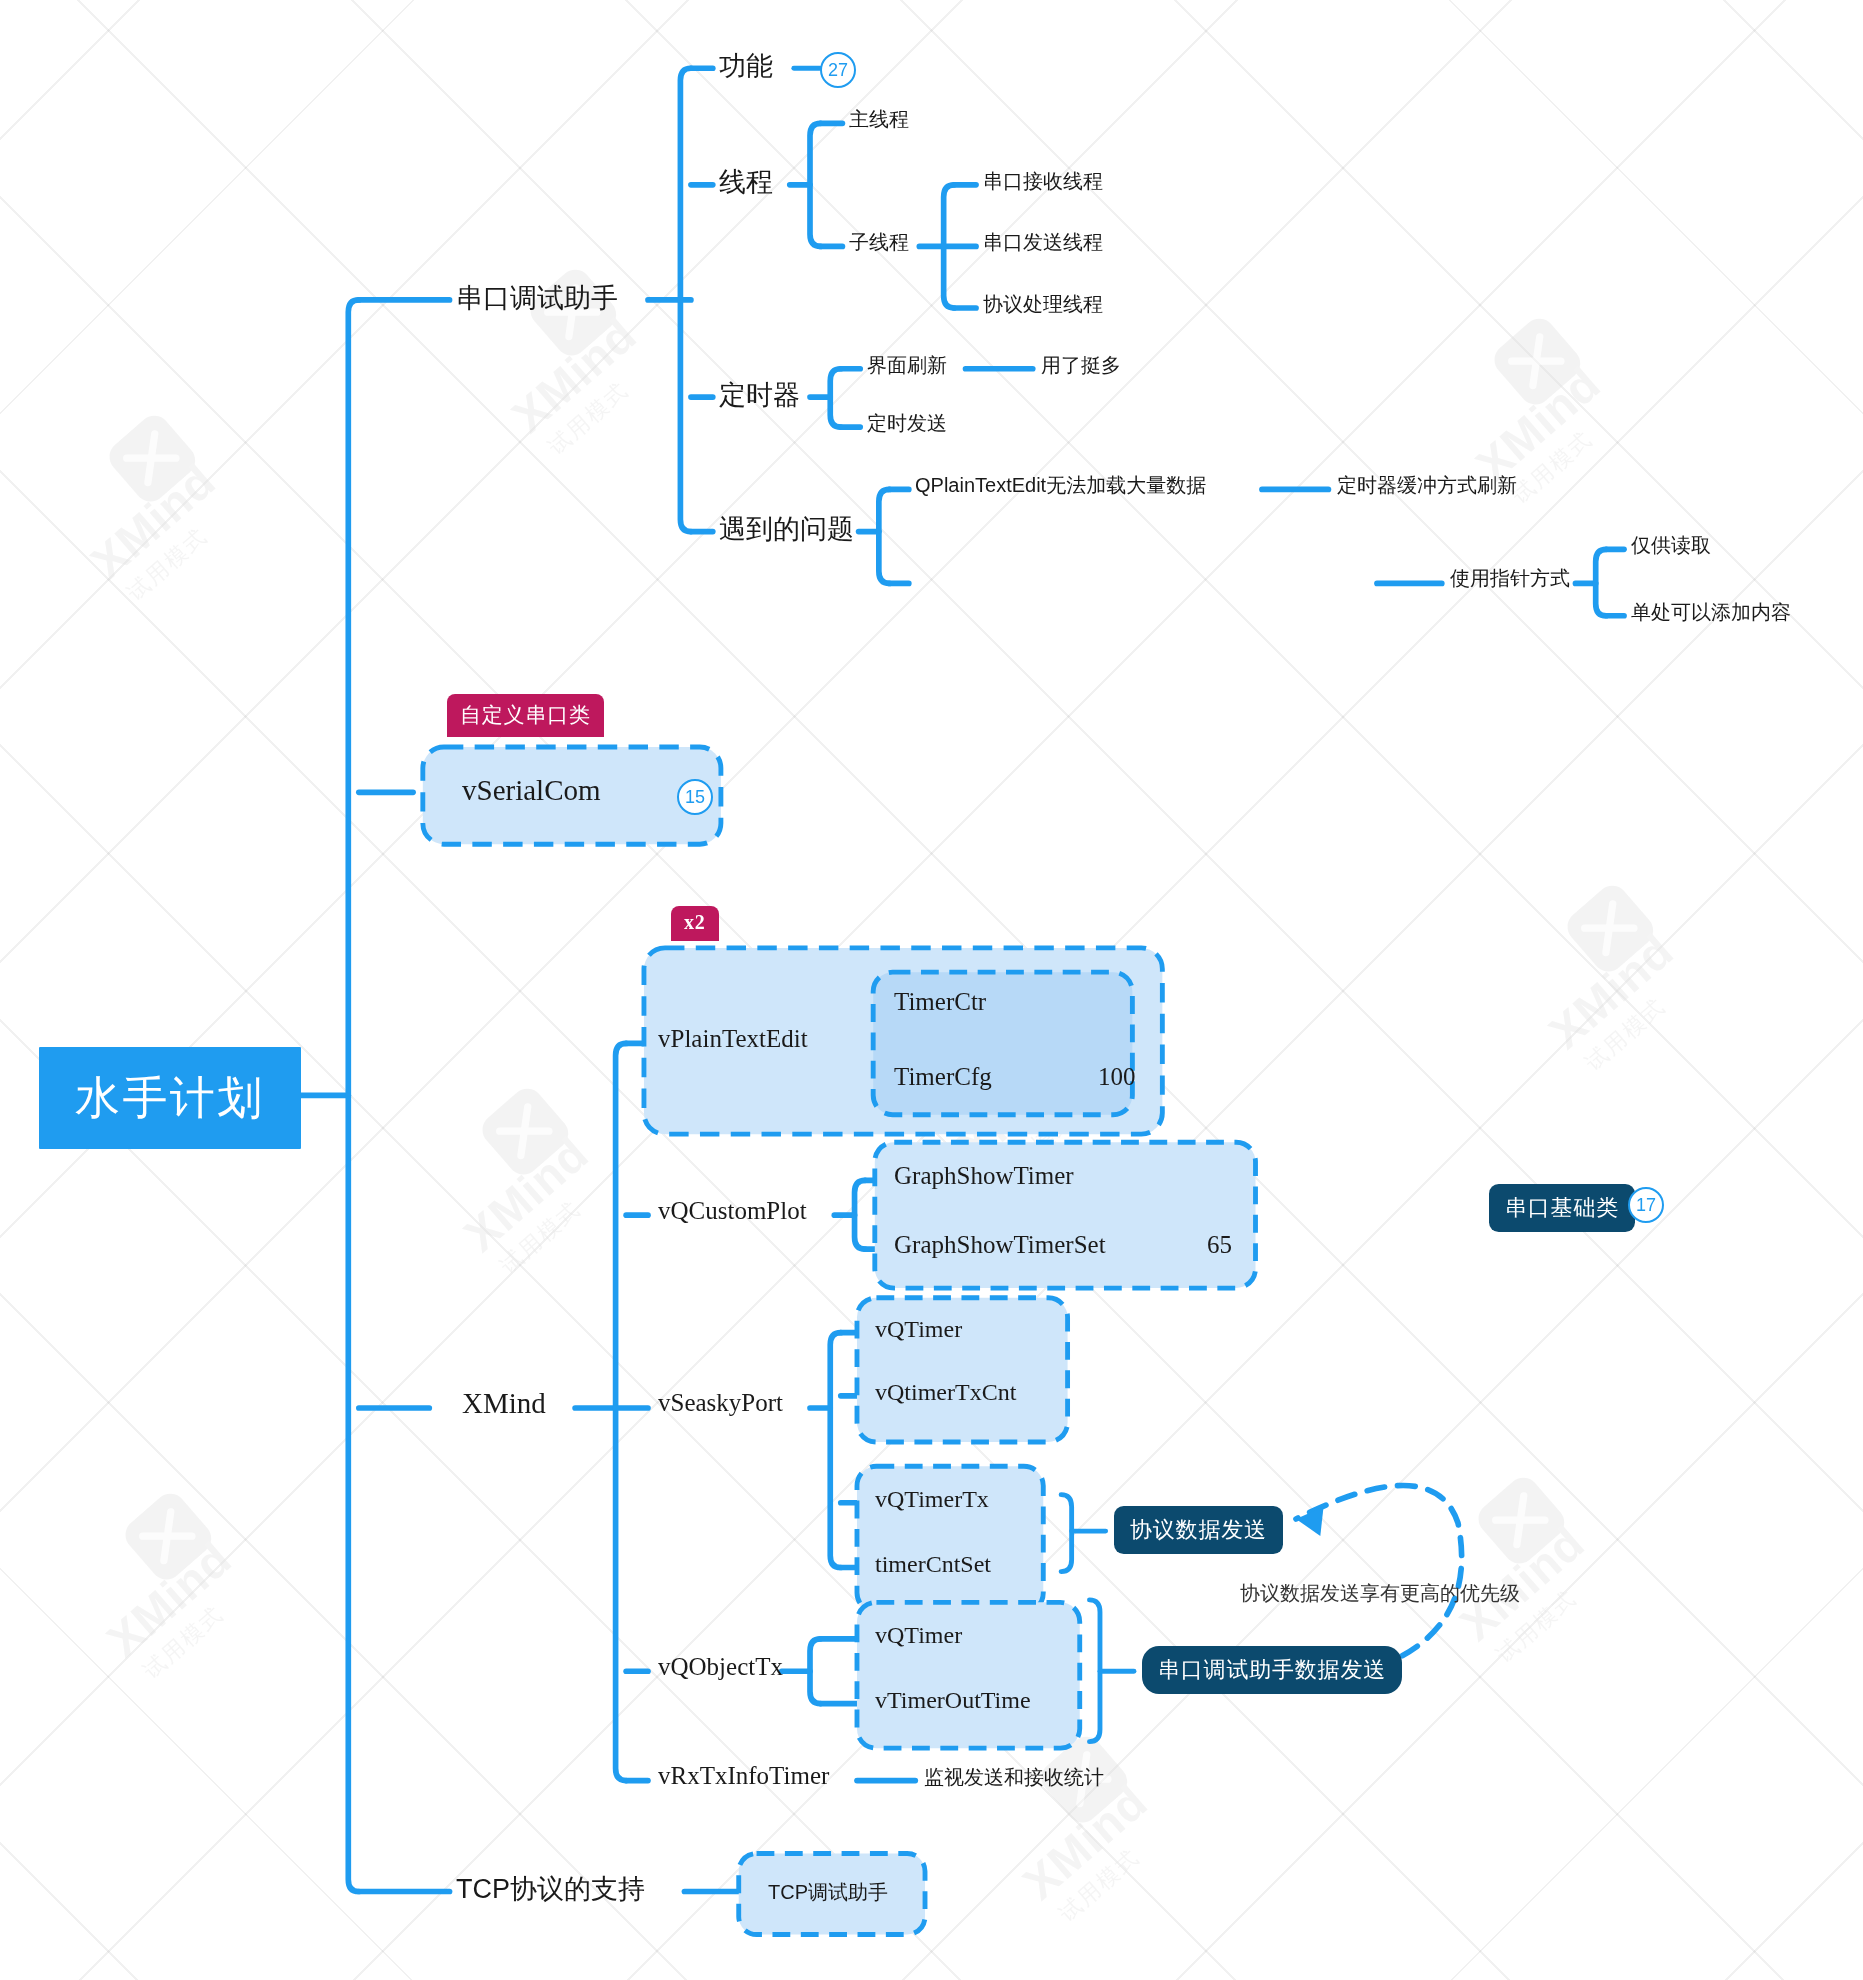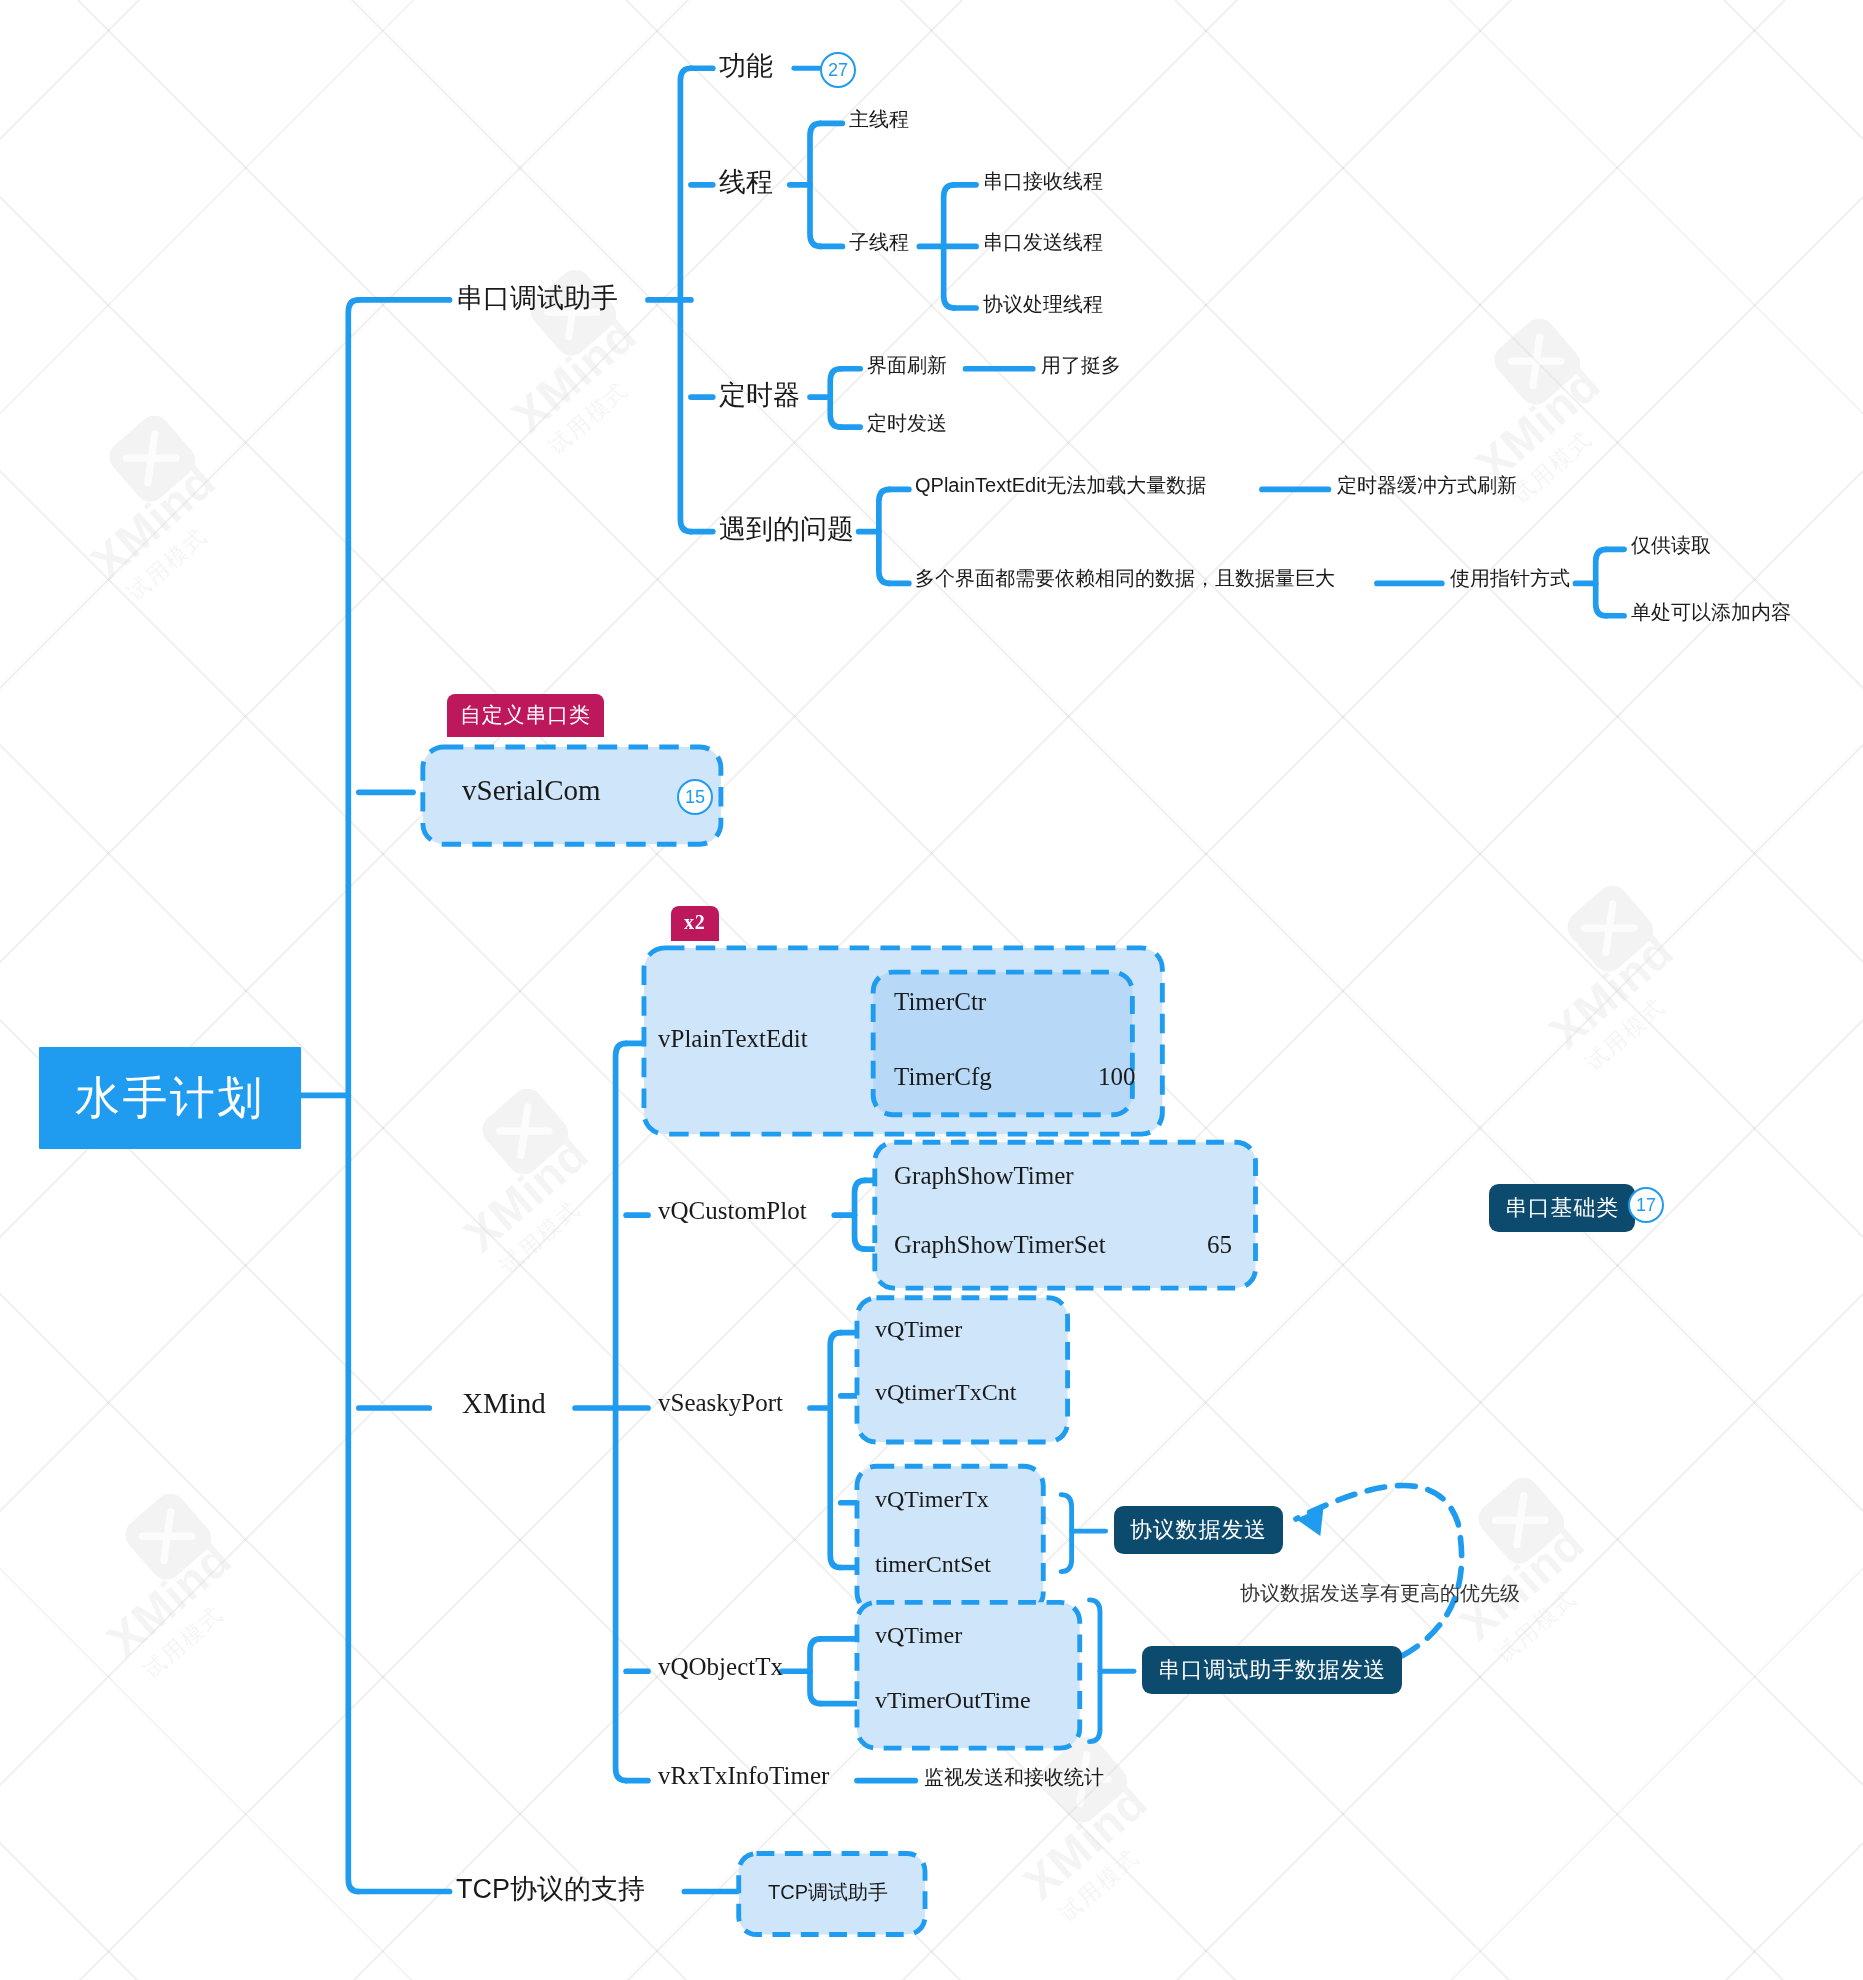--- a/index.html
+++ b/index.html
@@ -320,21 +320,20 @@
   <div class="node t-cn topic-cn-md" style="left:983px;top:291px;">协议处理线程</div>
 
   <div class="node t-cn topic-cn-lg" style="left:719px;top:377px;">定时器</div>
   <div class="node t-cn topic-cn-md" style="left:867px;top:352px;">界面刷新</div>
   <div class="node t-cn topic-cn-md" style="left:1041px;top:352px;">用了挺多</div>
   <div class="node t-cn topic-cn-md" style="left:867px;top:410px;">定时发送</div>
 
   <div class="node t-cn topic-cn-lg" style="left:719px;top:511px;">遇到的问题</div>
   <div class="node t-cn topic-cn-md" style="left:915px;top:472px;">QPlainTextEdit无法加载大量数据</div>
   <div class="node t-cn topic-cn-md" style="left:1337px;top:472px;">定时器缓冲方式刷新</div>
-  <div class="node t-cn topic-cn-md" style="left:915px;top:565px;">多个界面都需要依赖相同的数据，且数据量巨大</div>
   <div class="node t-cn topic-cn-md" style="left:1450px;top:565px;">使用指针方式</div>
   <div class="node t-cn topic-cn-md" style="left:1631px;top:532px;">仅供读取</div>
   <div class="node t-cn topic-cn-md" style="left:1631px;top:599px;">单处可以添加内容</div>
 
   <div class="node tag-label t-cn" style="left:447px;top:694px;">自定义串口类</div>
   <div class="node t-en topic-en-lg" style="left:462px;top:774px;">vSerialCom</div>
   <div class="node badge" style="left:677px;top:779px;">15</div>
 
   <div class="node t-en topic-en-lg" style="left:462px;top:1387px;">XMind</div>
 
@@ -352,21 +351,21 @@
   <div class="node t-en topic-en-md" style="left:658px;top:1389px;">vSeaskyPort</div>
   <div class="node t-en topic-en-sm" style="left:875px;top:1316px;">vQTimer</div>
   <div class="node t-en topic-en-sm" style="left:875px;top:1379px;">vQtimerTxCnt</div>
   <div class="node t-en topic-en-sm" style="left:875px;top:1486px;">vQTimerTx</div>
   <div class="node t-en topic-en-sm" style="left:875px;top:1551px;">timerCntSet</div>
   <div class="node pill t-cn" style="left:1114px;top:1506px;">协议数据发送</div>
 
   <div class="node t-en topic-en-md" style="left:658px;top:1653px;">vQObjectTx</div>
   <div class="node t-en topic-en-sm" style="left:875px;top:1622px;">vQTimer</div>
   <div class="node t-en topic-en-sm" style="left:875px;top:1687px;">vTimerOutTime</div>
-  <div class="node pill t-cn" style="left:1142px;top:1646px;">串口调试助手数据发送</div>
+  <div class="node pill t-cn" style="left:1142px;top:1646px;border-radius:17px;">串口调试助手数据发送</div>
 
   <div class="node t-en topic-en-md" style="left:658px;top:1762px;">vRxTxInfoTimer</div>
   <div class="node t-cn topic-cn-md" style="left:924px;top:1764px;">监视发送和接收统计</div>
 
   <div class="node t-cn topic-cn-lg" style="left:456px;top:1871px;">TCP协议的支持</div>
   <div class="node t-cn topic-cn-md" style="left:768px;top:1879px;">TCP调试助手</div>
 
   <div class="node pill t-cn" style="left:1489px;top:1184px;">串口基础类</div>
   <div class="node badge" style="left:1628px;top:1187px;">17</div>
 

